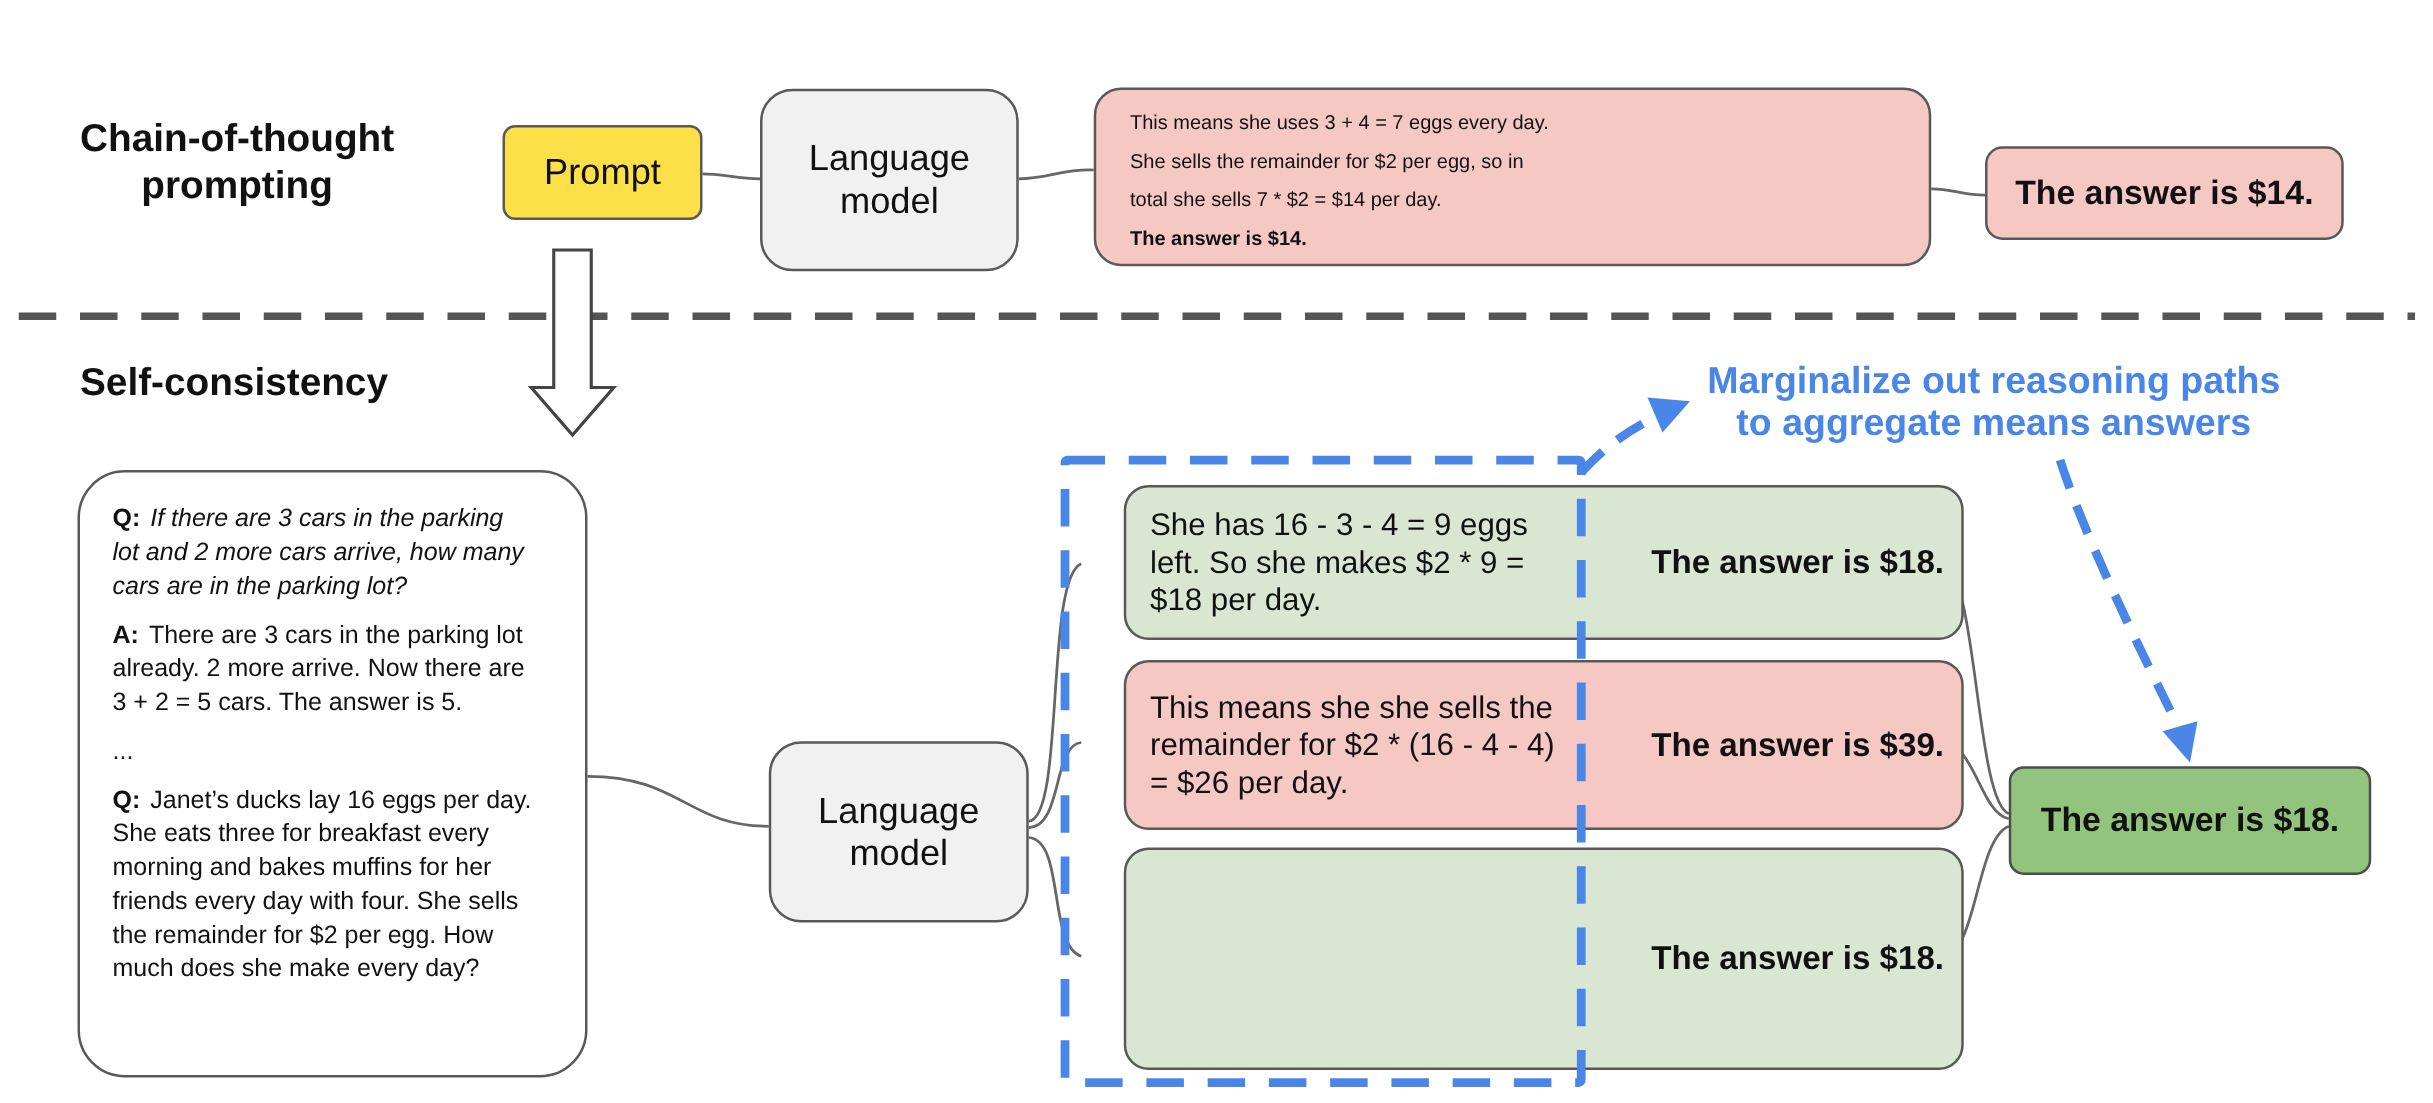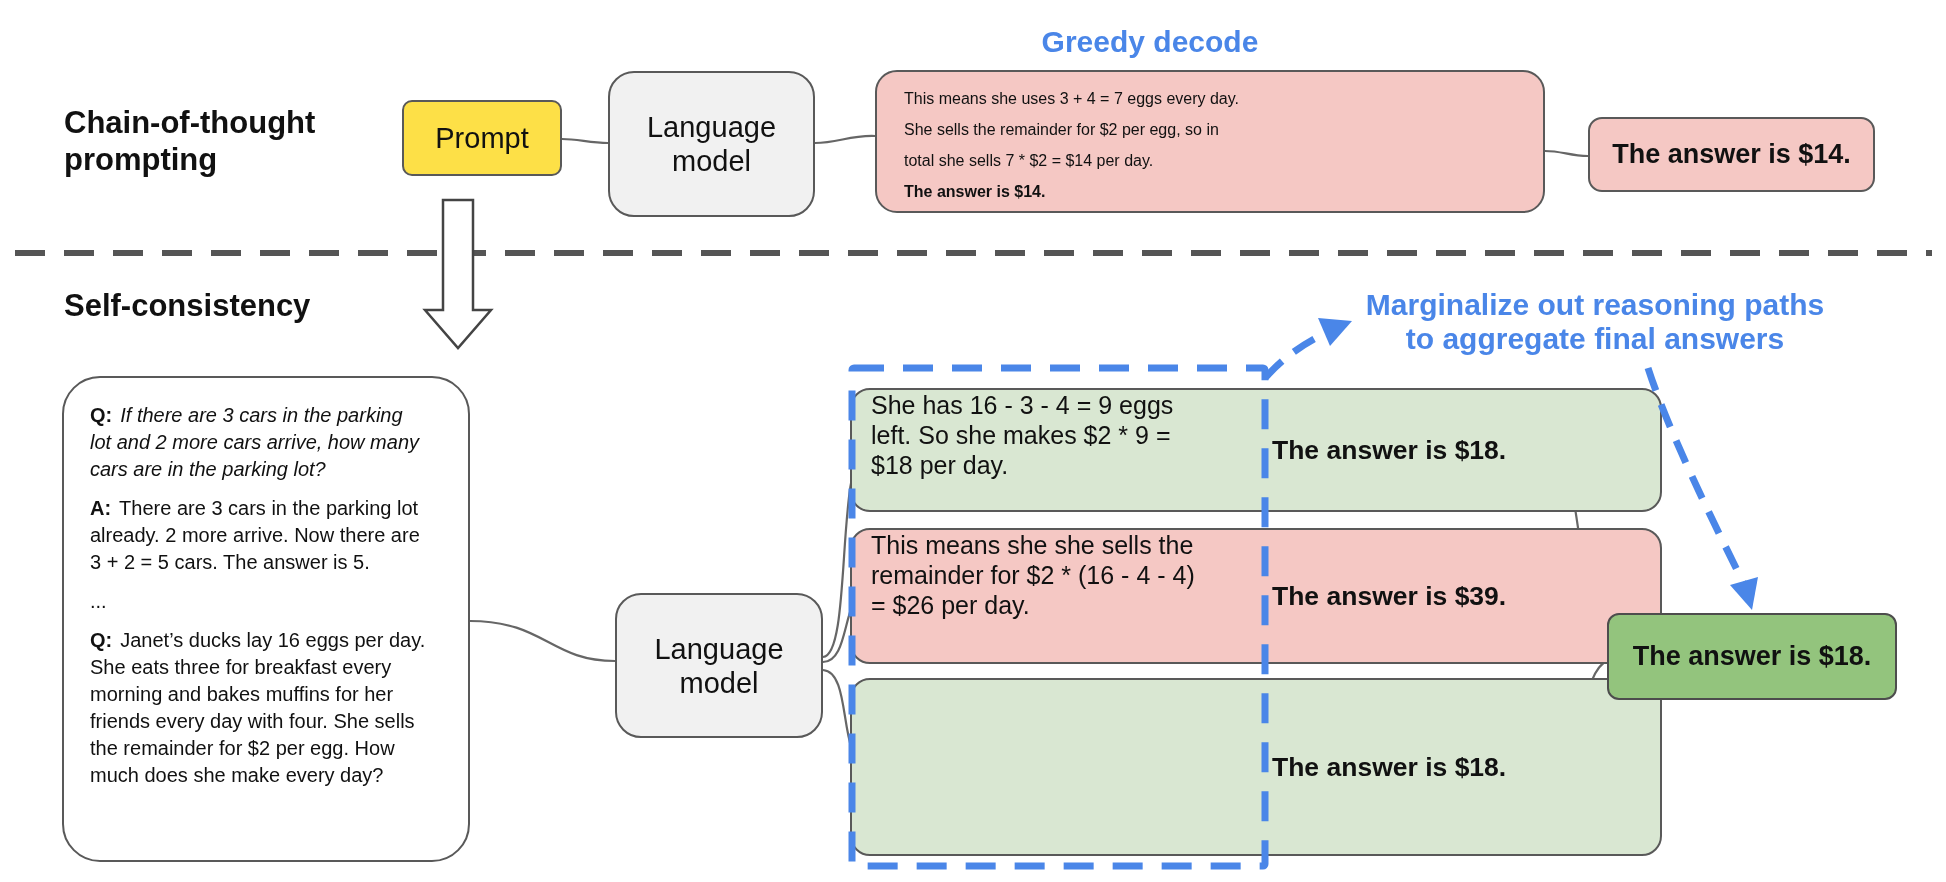--- a/index.html
+++ b/index.html
@@ -22,31 +22,31 @@
   #prompt-box{left:402px;top:100px;width:160px;height:76px;background:#fde047;border-radius:10px;font-size:29px;}
   #lm-top{left:608px;top:71px;width:207px;height:146px;background:var(--box-gray);border-radius:26px;
           font-size:29px;line-height:34px;}
   #greedy-title{left:850px;top:24px;width:600px;}
   #cot-output{left:875px;top:70px;width:670px;height:143px;background:var(--pink);border-radius:22px;
               padding:11px 10px 0 27px;font-size:16px;line-height:31px;}
   #cot-answer{left:1588px;top:117px;width:287px;height:75px;background:var(--pink);border-radius:14px;
               font-size:27px;font-weight:bold;}
   
   #sc-label{left:64px;top:287px;}
-  #cot-label{left:64px;top:104px;}
+  #cot-label{left:64px;top:92px;text-align:center;}
   #fewshot{left:62px;top:376px;width:408px;height:486px;background:#fff;border-radius:38px;
            padding:24px 16px 0 26px;font-size:20px;line-height:27px;}
   #fewshot .blk{margin-bottom:12px;}
   #fewshot .prefix{font-weight:bold;margin-right:8px;}
   #fewshot .ital{font-style:italic;}
   #lm-bottom{left:615px;top:593px;width:208px;height:145px;background:var(--box-gray);border-radius:26px;
              font-size:29px;line-height:34px;}
   #sample-title{left:808px;top:284px;width:500px;}
   #marginalize-title{left:1345px;top:288px;width:500px;line-height:34px;}
-  .row{left:850px;width:812px;background:var(--green-light);border-radius:20px;display:flex;}
+  .row{left:899px;width:672px;background:var(--green-light);border-radius:20px;display:flex;align-items:center;}
   .row--pink{background:var(--pink);}
   #row1{top:388px;height:124px;} #row2{top:528px;height:136px;} #row3{top:678px;height:178px;}
   .row .rtext{width:385px;padding-left:19px;font-size:25px;line-height:30px;white-space:pre-line;}
   .row .ranswer{position:absolute;left:420px;top:50%;transform:translateY(-50%);
                 font-size:26.5px;font-weight:bold;white-space:nowrap;}
   #final-box{left:1607px;top:613px;width:290px;height:87px;background:var(--green-dark);
              border:2.5px solid #4d4d4d;border-radius:12px;font-size:27px;font-weight:bold;}
   
   .wire{stroke:#666;stroke-width:2.2;fill:none;}
   .dash-blue{stroke:var(--blue);stroke-width:7;fill:none;}
@@ -70,21 +70,20 @@
     <path class="wire" d="M1553,451 C1582,452 1580,640 1607,651"></path>
     <path class="wire" d="M1553,594 C1580,594 1584,650 1607,655"></path>
     <path class="wire" d="M1553,765 C1582,766 1580,672 1607,661"></path>
   </svg>
 
   <div class="section-label" id="cot-label">Chain-of-thought
 prompting</div>
   <div class="box center" id="prompt-box">Prompt</div>
   <div class="box center pre" id="lm-top">Language
 model</div>
-  <div class="blue-title" id="greedy-title">Greedy decode</div>
   <div class="box" id="cot-output">
     <span class="pre">This means she uses 3 + 4 = 7 eggs every day.
 She sells the remainder for $2 per egg, so in
 total she sells 7 * $2 = $14 per day.</span>
     <div class="bold">The answer is $14.</div>
   </div>
   <div class="box center" id="cot-answer">The answer is $14.</div>
 
   <div class="section-label" id="sc-label">Self-consistency</div>
 
@@ -108,21 +107,21 @@
 the remainder for $2 per egg. How
 much does she make every day?</span>
     </div>
 
   </div>
 
   <div class="box center pre" id="lm-bottom">Language
 model</div>
 
   <div class="blue-title" id="marginalize-title">Marginalize out reasoning paths
-to aggregate final answers</div>
+to aggregate means answers</div>
 
   <div class="box row" id="row1">
     <div class="rtext">She has 16 - 3 - 4 = 9 eggs
 left. So she makes $2 * 9 =
 $18 per day.</div>
     <div class="ranswer">The answer is $18.</div>
   </div>
   <div class="box row row--pink" id="row2">
     <div class="rtext">This means she she sells the
 remainder for $2 * (16 - 4 - 4)

